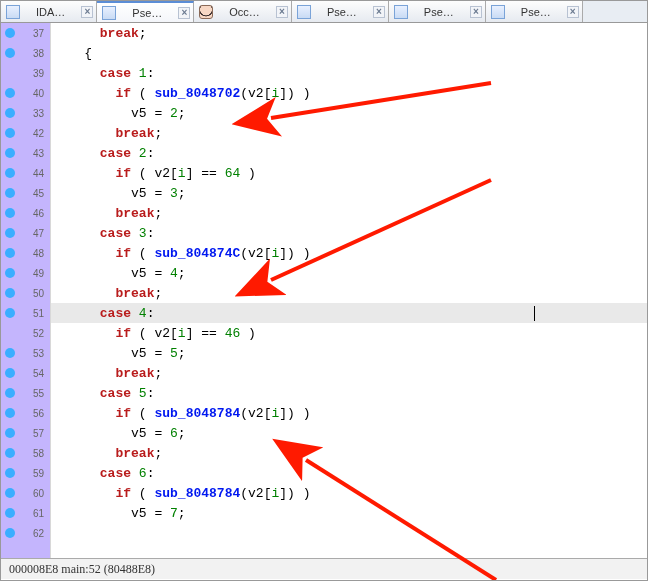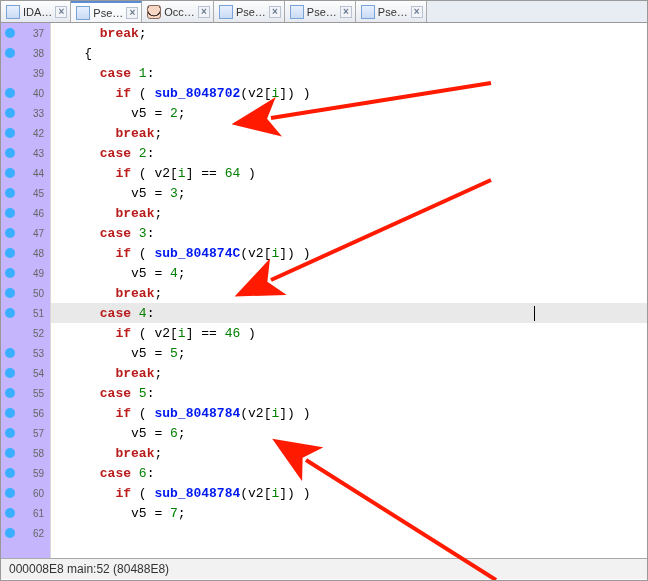--- a/index.html
+++ b/index.html
@@ -24,21 +24,21 @@
   .tab {
     display: flex;
     align-items: center;
     padding: 0 3px 0 5px;
     border-right: 1px solid #aaa;
     background: linear-gradient(#fdfdfd, #e6eaf0);
     font-size: 11px;
     font-family: Tahoma, Arial, sans-serif;
     color: #333;
     cursor: pointer;
-    gap: 3px;
+    gap: 16px;
     white-space: nowrap;
     flex-shrink: 0;
   }
   .tab.active {
     background: linear-gradient(#ffffff, #f4f6fa);
     border-top: 2px solid #5b8dd6;
   }
   .tab-icon {
     width: 14px;
     height: 14px;
@@ -122,21 +122,21 @@
     width: 1px;
     height: 15px;
     background: #000;
     vertical-align: middle;
     margin-left: 380px;
   }
   .statusbar {
     height: 21px;
     border-top: 1px solid #aaa;
     background: #f2f2f2;
-    font-family: Liberation Sans, sans-serif;
+    font-family: Liberation Serif, serif;
     font-size: 12px;
     display: flex;
     align-items: center;
     padding-left: 8px;
     color: #333;
   }
   .overlay {
     position: absolute;
     top: 22px;
     left: 50px;

